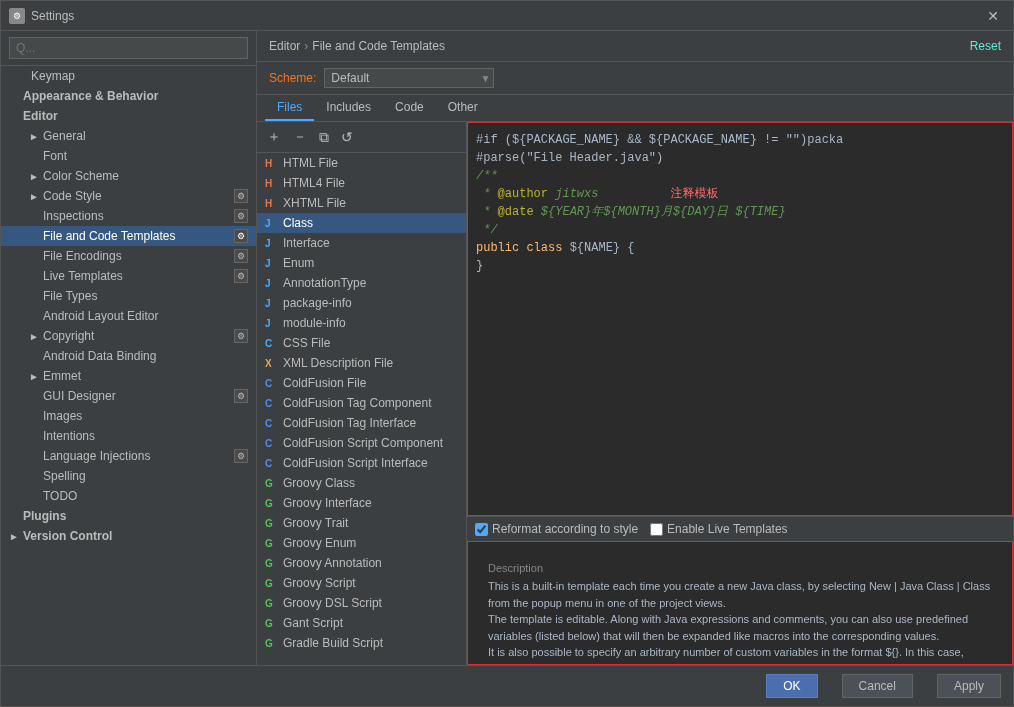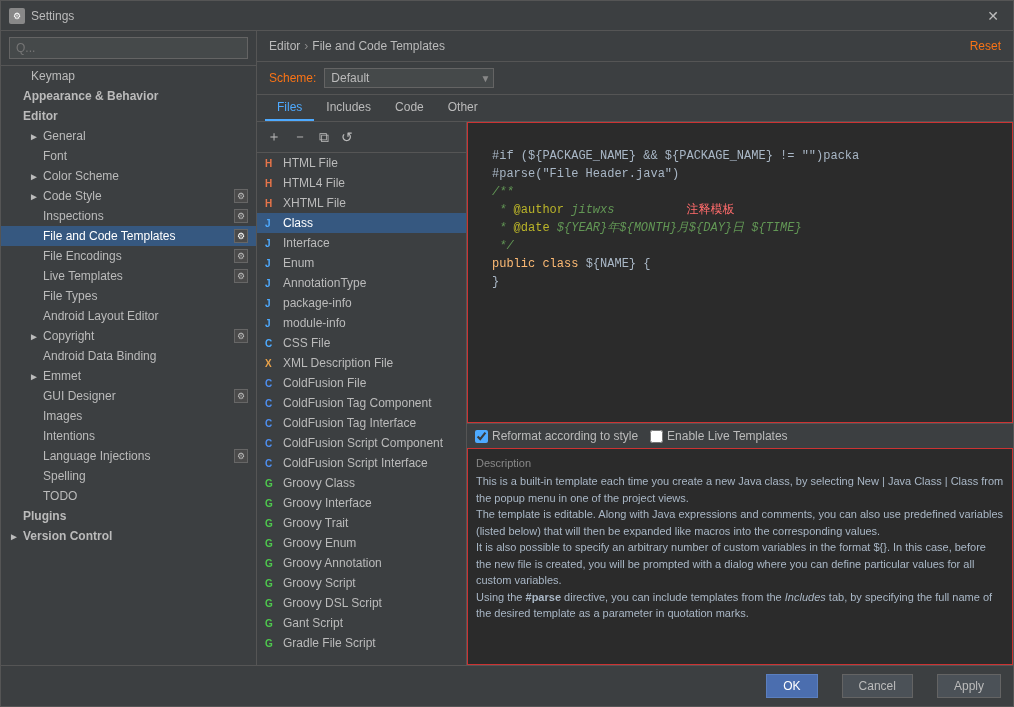--- a/index.html
+++ b/index.html
@@ -119,21 +119,21 @@
     }
     .breadcrumb {
       color: #bbbbbb;
       font-size: 12px;
       display: flex;
       align-items: center;
       gap: 4px;
     }
     .breadcrumb-arrow { color: #888; }
     .reset-btn {
-      color: #f97316;
+      color: #5eead4;
       cursor: pointer;
       font-size: 12px;
       background: none;
       border: none;
       padding: 0;
     }
     .scheme-row {
       padding: 6px 12px;
       display: flex;
       align-items: center;
@@ -222,21 +222,21 @@
       flex: 1;
       display: flex;
       flex-direction: column;
       overflow: hidden;
     }
     .code-editor {
       flex: 1;
       background: #2b2b2b;
       font-family: 'Courier New', Courier, monospace;
       font-size: 12px;
-      padding: 24px;
+      padding: 8px;
       overflow: auto;
       line-height: 1.5;
       position: relative;
     }
     .code-line { white-space: pre; }
     .kw { color: #fdba74; }
     .comment-green { color: #629755; font-style: italic; }
     .annotation { color: #bbb529; }
     .normal { color: #a9b7c6; }
     .cn-text { color: #ff6b6b; font-family: Liberation Mono, monospace; }
@@ -254,23 +254,23 @@
       align-items: center;
       gap: 4px;
       font-size: 12px;
       color: #bbbbbb;
     }
     input[type=checkbox] {
       accent-color: #4eaaff;
       cursor: pointer;
     }
     .description-area {
-      height: 217px;
+      height: 124px;
       border-top: 1px solid #555;
-      padding: 8px;
+      padding: 20px;
       font-size: 11px;
       color: #bbbbbb;
       overflow-y: auto;
       background: #2b2b2b;
       flex-shrink: 0;
       position: relative;
     }
     .description-title { color: #888; font-size: 11px; margin-bottom: 4px; }
     .cn-desc-title { color: #ff6b6b; font-family: Arial, sans-serif; font-size: 13px; margin-bottom: 6px; }
     .desc-text { line-height: 1.5; font-size: 11px; color: #a9b7c6; }
@@ -559,21 +559,21 @@
               <div class="file-item">
                 <span class="file-icon" style="color: rgb(78, 201, 78); font-weight: bold; font-size: 10px;">G</span>
                 <span>Groovy DSL Script</span>
               </div>
               <div class="file-item">
                 <span class="file-icon" style="color: rgb(78, 201, 78); font-weight: bold; font-size: 10px;">G</span>
                 <span>Gant Script</span>
               </div>
               <div class="file-item">
                 <span class="file-icon" style="color: rgb(78, 201, 78); font-weight: bold; font-size: 10px;">G</span>
-                <span>Gradle File Script</span>
+                <span>Gradle Build Script</span>
               </div>
             </div>
         </div>
 
         <div class="code-area">
           <div class="code-editor red-border" id="code-editor">
               <div class="code-line"><span class="normal">#if (${PACKAGE_NAME} &amp;&amp; ${PACKAGE_NAME} != "")packa</span></div>
               <div class="code-line"><span class="normal">#parse("File Header.java")</span></div>
               <div class="code-line"><span class="comment-green">/**</span></div>
               <div class="code-line"><span class="comment-green"> * </span><span class="annotation">@author</span><span class="comment-green"> jitwxs</span><span class="cn-text">          注释模板</span></div>

